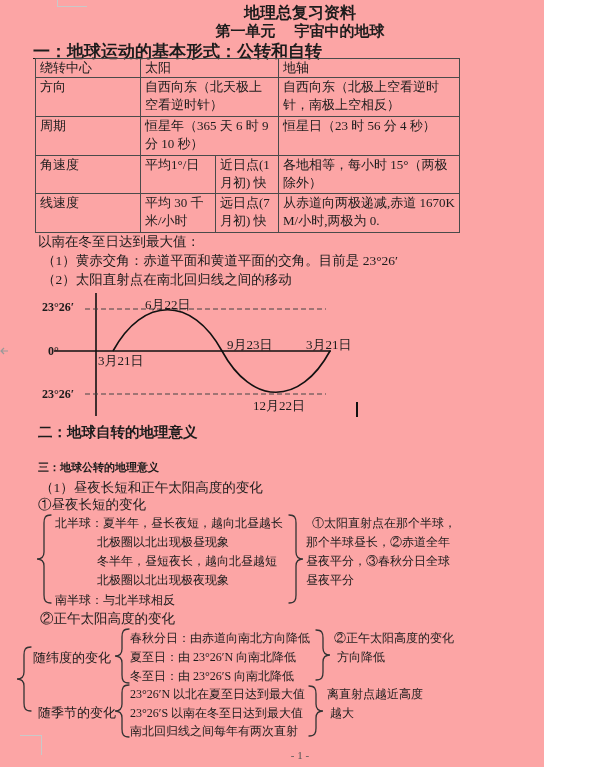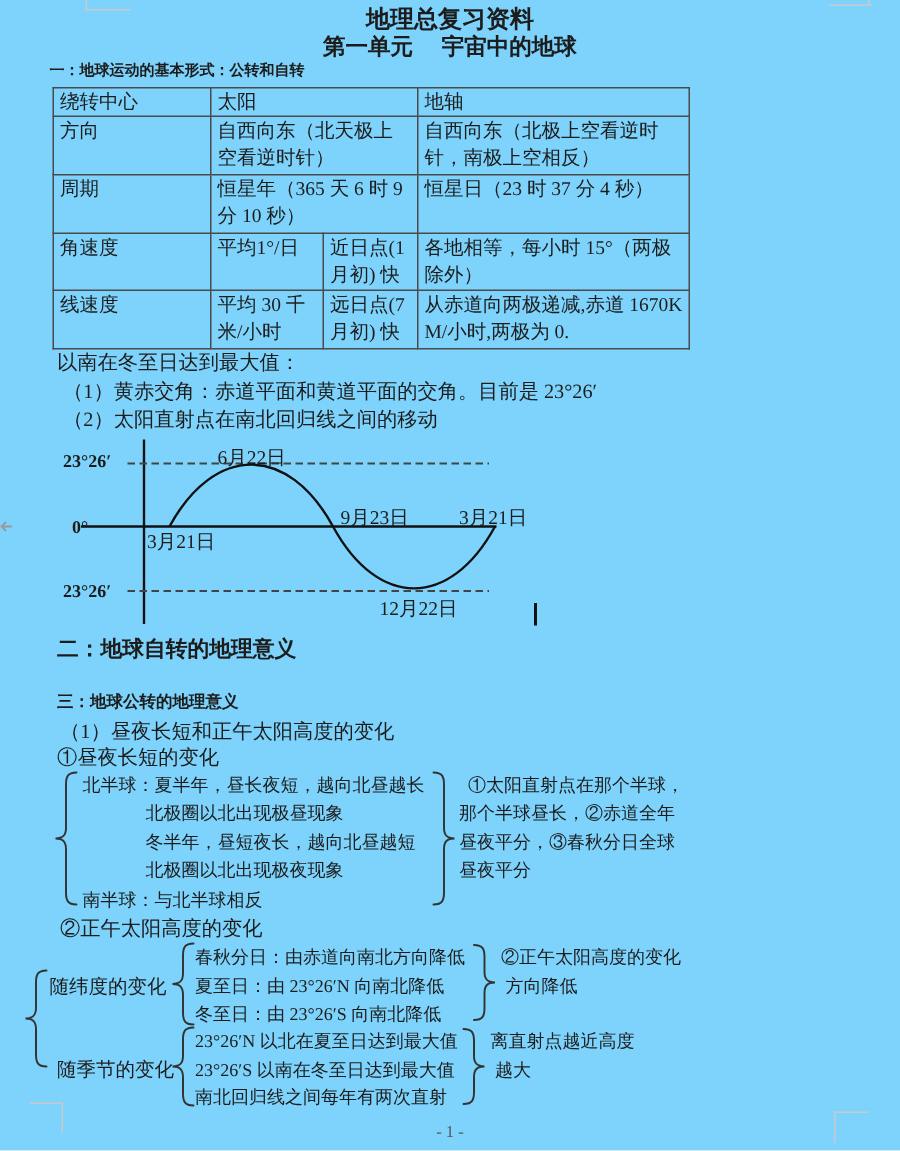--- a/index.html
+++ b/index.html
@@ -1,16 +1,16 @@
 <!DOCTYPE html>
 <html><head>
 <meta charset="utf-8">
 <style>
   html,body{margin:0;padding:0;background:#ffffff;}
-  #page{position:relative;width:600px;height:767px;background:#7dd3fc;overflow:hidden;
+  #page{position:relative;width:544px;height:767px;background:#fca5a5;overflow:hidden;
         font-family:"Liberation Serif", serif;color:#1c1c1c;}
   .abs{position:absolute;white-space:nowrap;}
   .sans{font-family:"Liberation Sans", sans-serif;}
   .b{font-weight:bold;}
   .body13{font-size:13.5px;line-height:19px;}
   .small12{font-size:12px;line-height:19px;}
   .lbl13{font-size:13px;line-height:17px;}
   .center{left:0;width:600px;text-align:center;}
   table.geo{position:absolute;left:35px;top:58px;border-collapse:collapse;table-layout:fixed;width:424px;}
   table.geo td{border:1px solid #4a4a4a;font-size:13px;line-height:18px;padding:0 4px;
@@ -27,21 +27,21 @@
   <div class="corner" style="left:57px;top:6px;width:30px;height:1px;"></div>
   <div class="corner" style="left:553px;top:3px;width:28px;height:1px;"></div>
   <div class="corner" style="left:579px;top:0;width:1px;height:4px;"></div>
   <div class="corner" style="left:20px;top:735px;width:22px;height:1px;"></div>
   <div class="corner" style="left:41px;top:735px;width:1px;height:20px;"></div>
   <div class="corner" style="left:556px;top:741px;width:23px;height:1px;"></div>
   <div class="corner" style="left:556px;top:741px;width:1px;height:21px;"></div>
 
   <div class="abs center sans b" style="top:3px;font-size:16px;">地理总复习资料</div>
   <div class="abs center sans b" style="top:22px;font-size:15px;">第一单元　 宇宙中的地球</div>
-  <div class="abs sans b" style="left:33px;top:40px;font-size:10px;">一：地球运动的基本形式：公转和自转</div>
+  <div class="abs sans b" style="left:33px;top:40px;font-size:17px;text-decoration:underline;">一：地球运动的基本形式：公转和自转</div>
 
   <table class="geo">
     <colgroup>
         <col style="width:105px">
         <col style="width:75px">
         <col style="width:63px">
         <col style="width:181px">
       </colgroup>
     <tbody>
         <tr>
@@ -50,21 +50,21 @@
       <td>地轴</td>
     </tr>
     <tr>
       <td style="height:38px;">方向</td>
       <td colspan="2">自西向东（北天极上空看逆时针）</td>
       <td>自西向东（北极上空看逆时针，南极上空相反）</td>
     </tr>
     <tr>
       <td style="height:38px;">周期</td>
       <td colspan="2">恒星年（365 天 6 时 9 分 10 秒）</td>
-      <td>恒星日（23 时 37 分 4 秒）</td>
+      <td>恒星日（23 时 56 分 4 秒）</td>
     </tr>
     <tr>
       <td style="height:37px;">角速度</td>
       <td>平均1°/日</td>
       <td>近日点(1月初) 快</td>
       <td>各地相等，每小时 15°（两极除外）</td>
     </tr>
     <tr>
       <td style="height:38px;">线速度</td>
       <td>平均 30 千米/小时</td>

